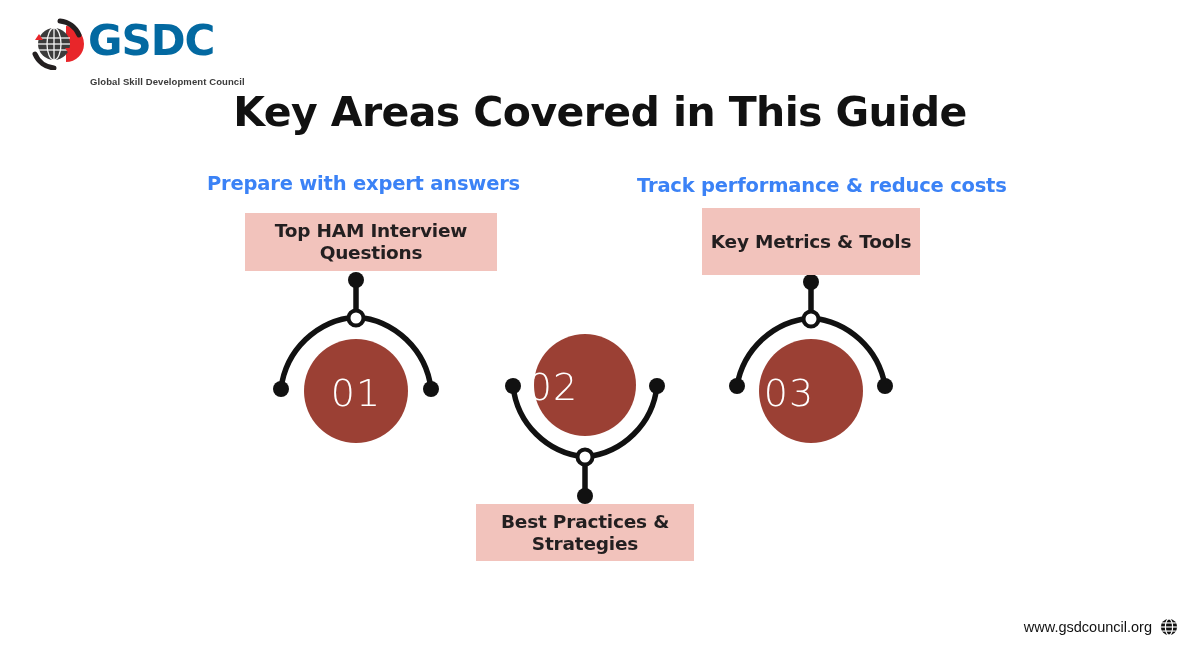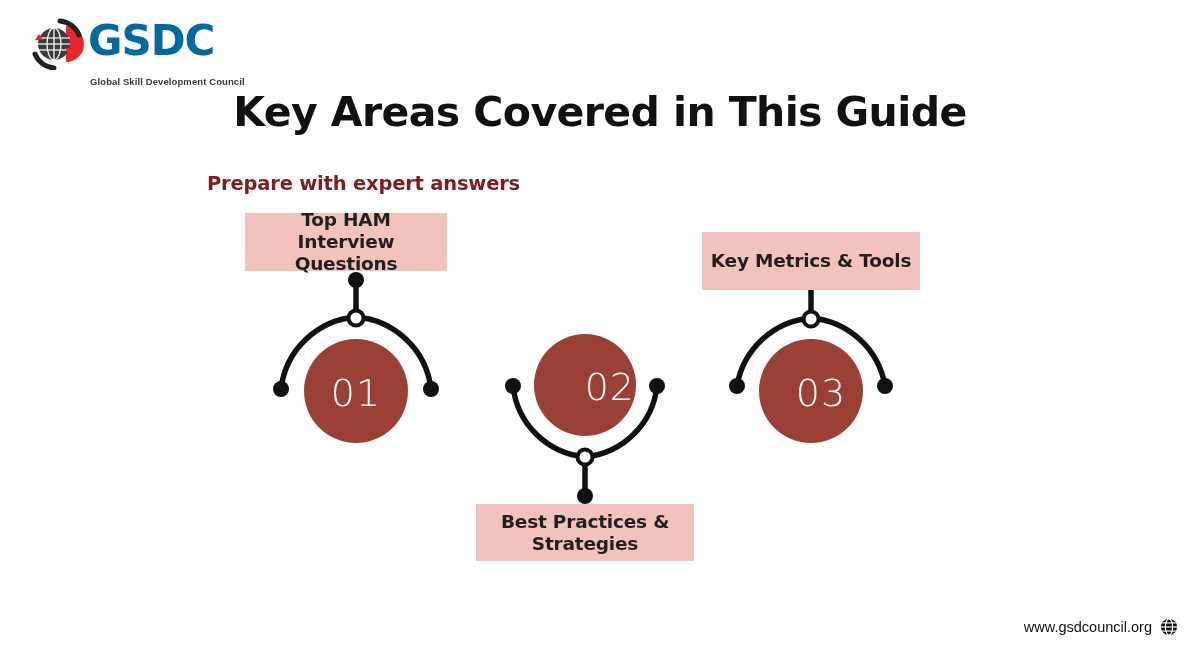--- a/index.html
+++ b/index.html
@@ -33,49 +33,49 @@
     font-family:"DejaVu Sans", sans-serif;
   }
 
   
   #infographic-stage { position:absolute; left:0; top:0; width:1200px; height:650px; }
   #infographic-svg  { position:absolute; left:0; top:0; }
 
   
   .step-caption {
     position:absolute; font-size:19.5px; font-weight:bold;
-    color:#7f1d1d; white-space:nowrap; letter-spacing:-0.2px;
+    color:#3b82f6; white-space:nowrap; letter-spacing:-0.2px;
     font-family:"DejaVu Sans", sans-serif;
   }
   #caption-1 { left:207px;  top:172px; }
   #caption-3 { left:637px;  top:174px; }
   #caption-2 { left:387px;  top:576px; }
 
   
   .label-box {
     position:absolute; background:#F2C3BC;
     display:flex; align-items:center; justify-content:center;
     text-align:center; line-height:1.18;
     font-size:18.5px; font-weight:bold; color:#231f20;
     letter-spacing:-0.2px; padding:4px 8px;
     font-family:"DejaVu Sans", sans-serif;
   }
-  #label-box-1 { left:245px; top:213px; width:202px; height:58px; }
-  #label-box-3 { left:702px; top:232px; width:218px; height:58px; }
+  #label-box-1 { left:245px; top:213px; width:252px; height:58px; }
+  #label-box-3 { left:702px; top:208px; width:218px; height:67px; }
   #label-box-2 { left:476px; top:504px; width:218px; height:57px;text-align:center; }
 
   
   .step-number {
     position:absolute; color:#ffffff; font-size:38px; font-weight:300;
     letter-spacing:1px; text-align:center;
     font-family:"DejaVu Sans", sans-serif;
   }
   #step-number-1 { left:306px; top:371px; width:100px; }
-  #step-number-2 { left:535px; top:365px; width:100px;text-align:right; }
-  #step-number-3 { left:771px; top:371px; width:100px; }
+  #step-number-2 { left:503px; top:365px; width:100px; }
+  #step-number-3 { left:739px; top:371px; width:100px; }
 
   
   #site-footer {
     position:absolute; right:22px; bottom:14px;
     display:flex; align-items:center; gap:8px;
   }
   #footer-url { font-size:14.5px; color:#111111; font-family:"Liberation Sans", sans-serif; }
   #globe-icon { width:18px; height:18px; display:block; }
 </style>
 </head>
@@ -146,20 +146,21 @@
 
   <div class="step-number" id="step-number-1">01</div>
   <div class="step-number" id="step-number-2">02</div>
   <div class="step-number" id="step-number-3">03</div>
 
   <div class="label-box" id="label-box-1">Top HAM Interview Questions</div>
   <div class="label-box" id="label-box-2">Best Practices &amp; Strategies</div>
   <div class="label-box" id="label-box-3">Key Metrics &amp; Tools</div>
 
   <div class="step-caption" id="caption-1">Prepare with expert answers</div>
+  <div class="step-caption" id="caption-3">Track performance &amp; reduce costs</div>
 </div>
 
 <div id="site-footer">
   <span id="footer-url">www.gsdcouncil.org</span>
   <svg id="globe-icon" viewBox="0 0 20 20">
     <circle cx="10" cy="10" r="9" fill="#111111"></circle>
     <g stroke="#ffffff" stroke-width="1.3" fill="none">
       <ellipse cx="10" cy="10" rx="4" ry="9"></ellipse>
       <line x1="1" y1="10" x2="19" y2="10"></line>
       <line x1="2.5" y1="5.5" x2="17.5" y2="5.5"></line>

